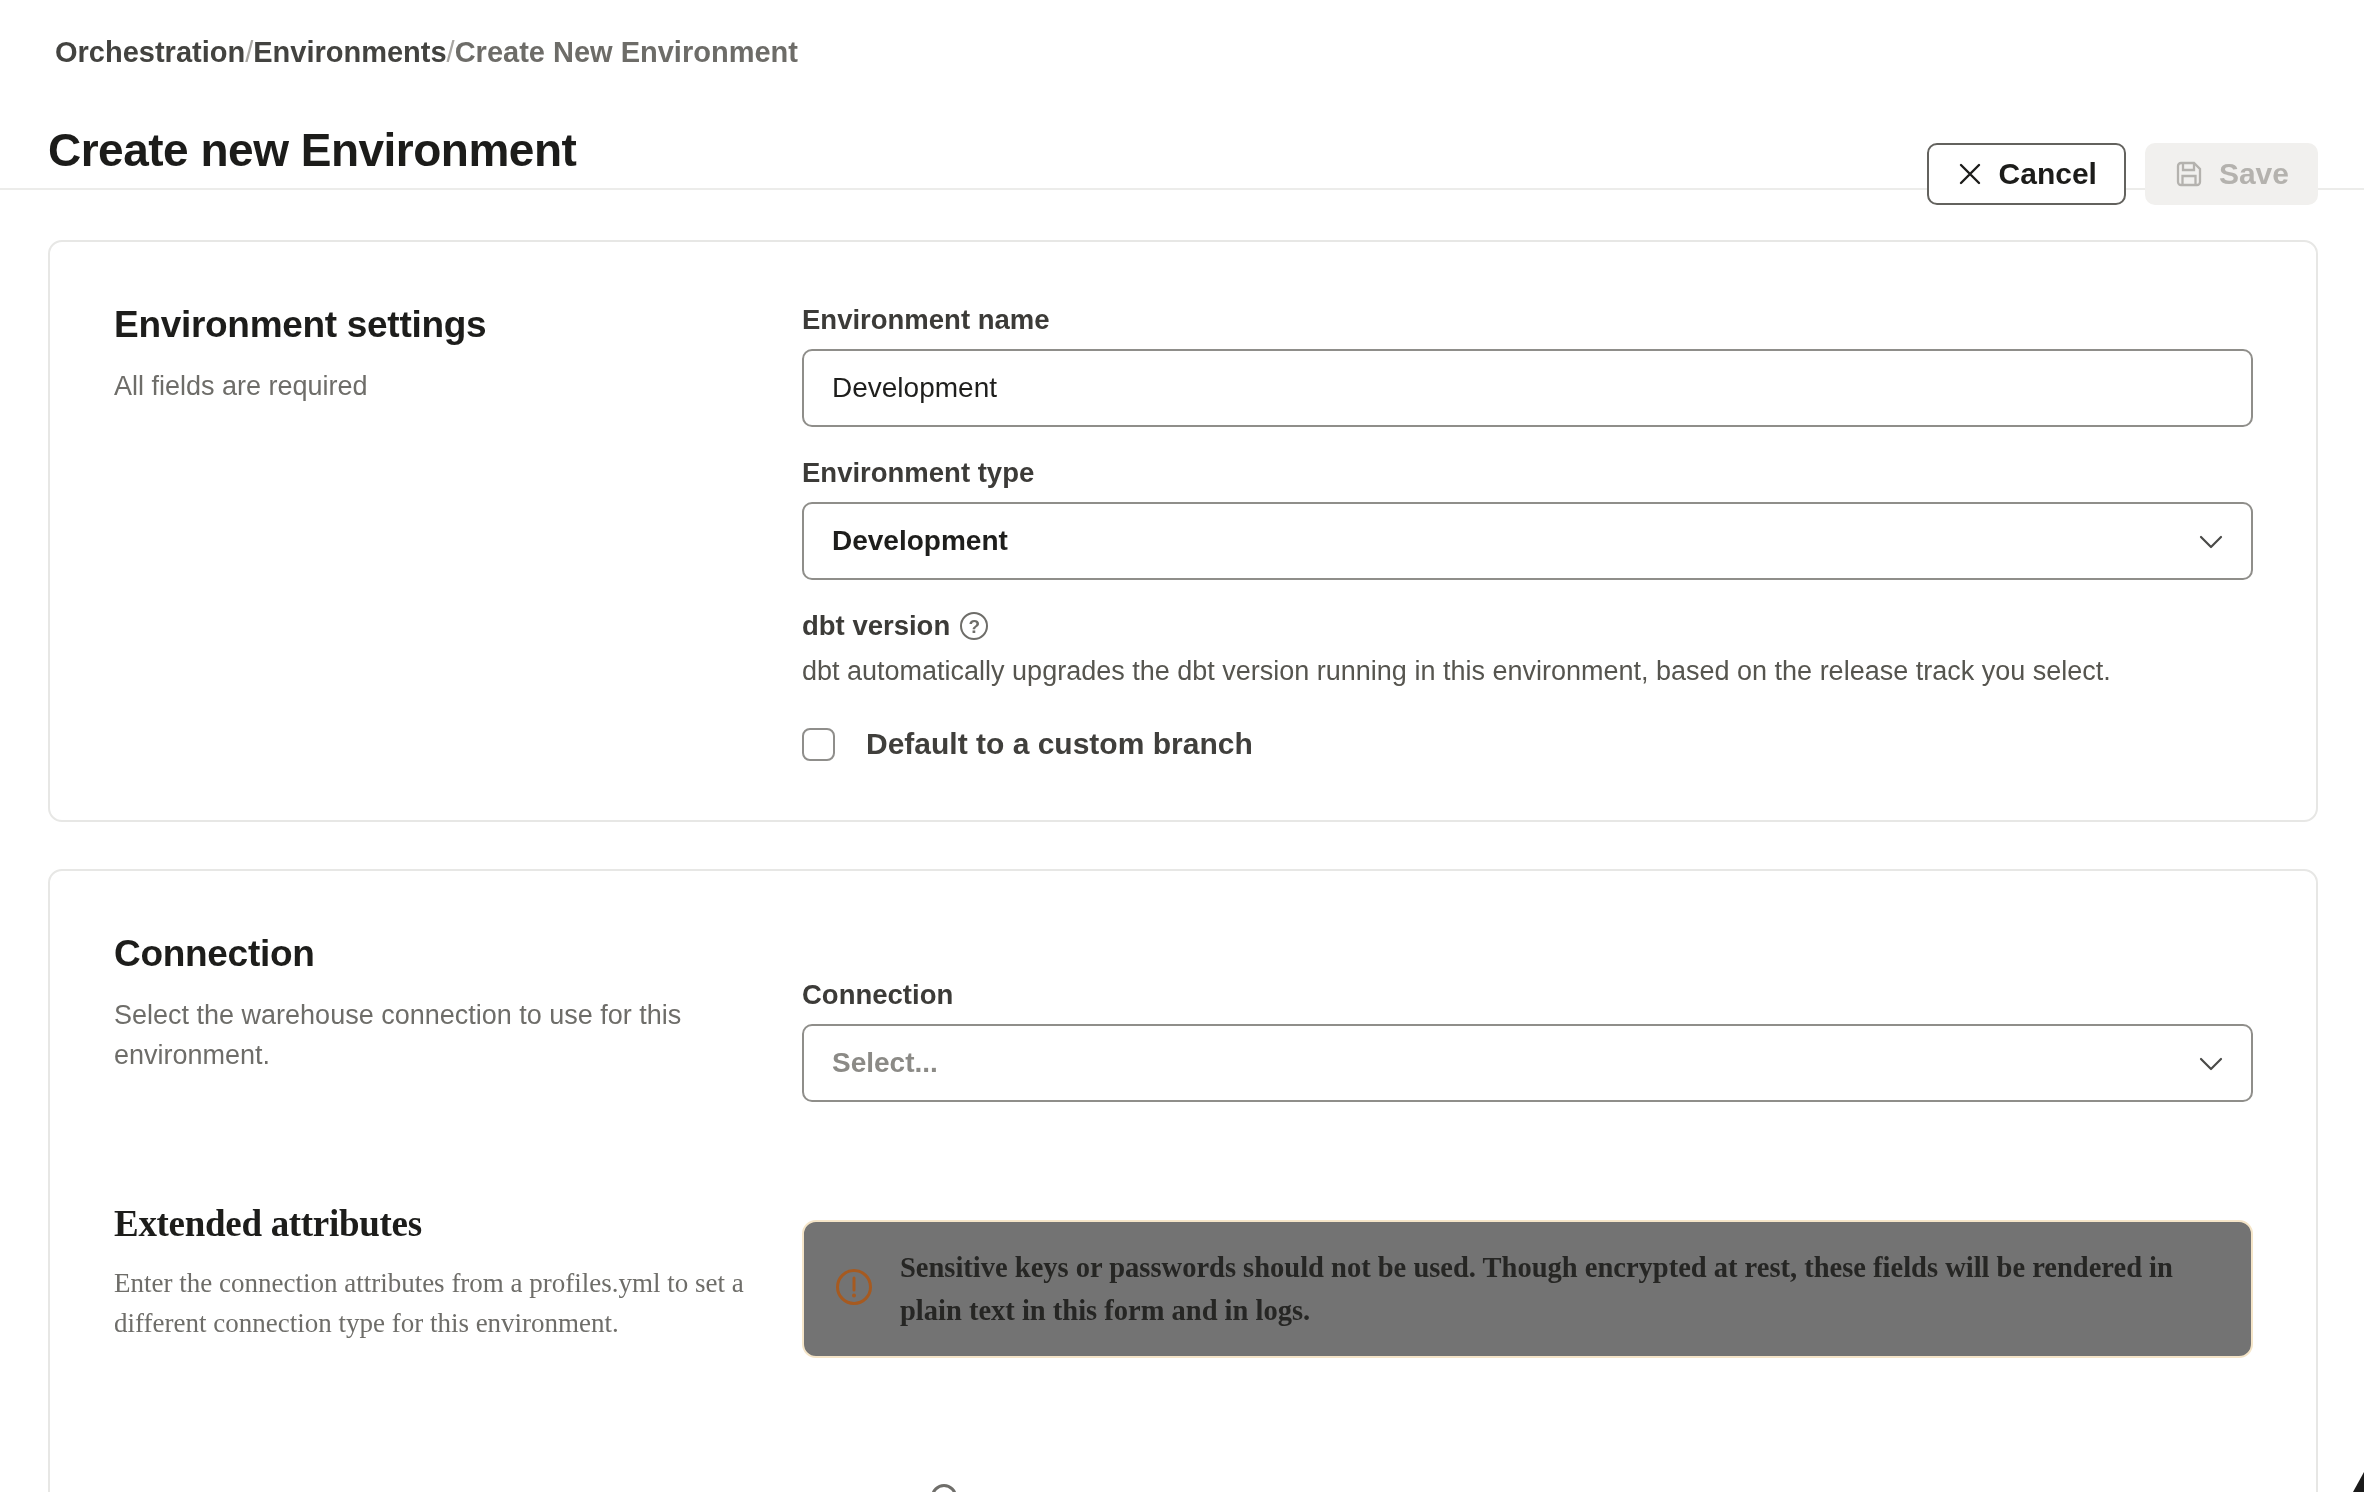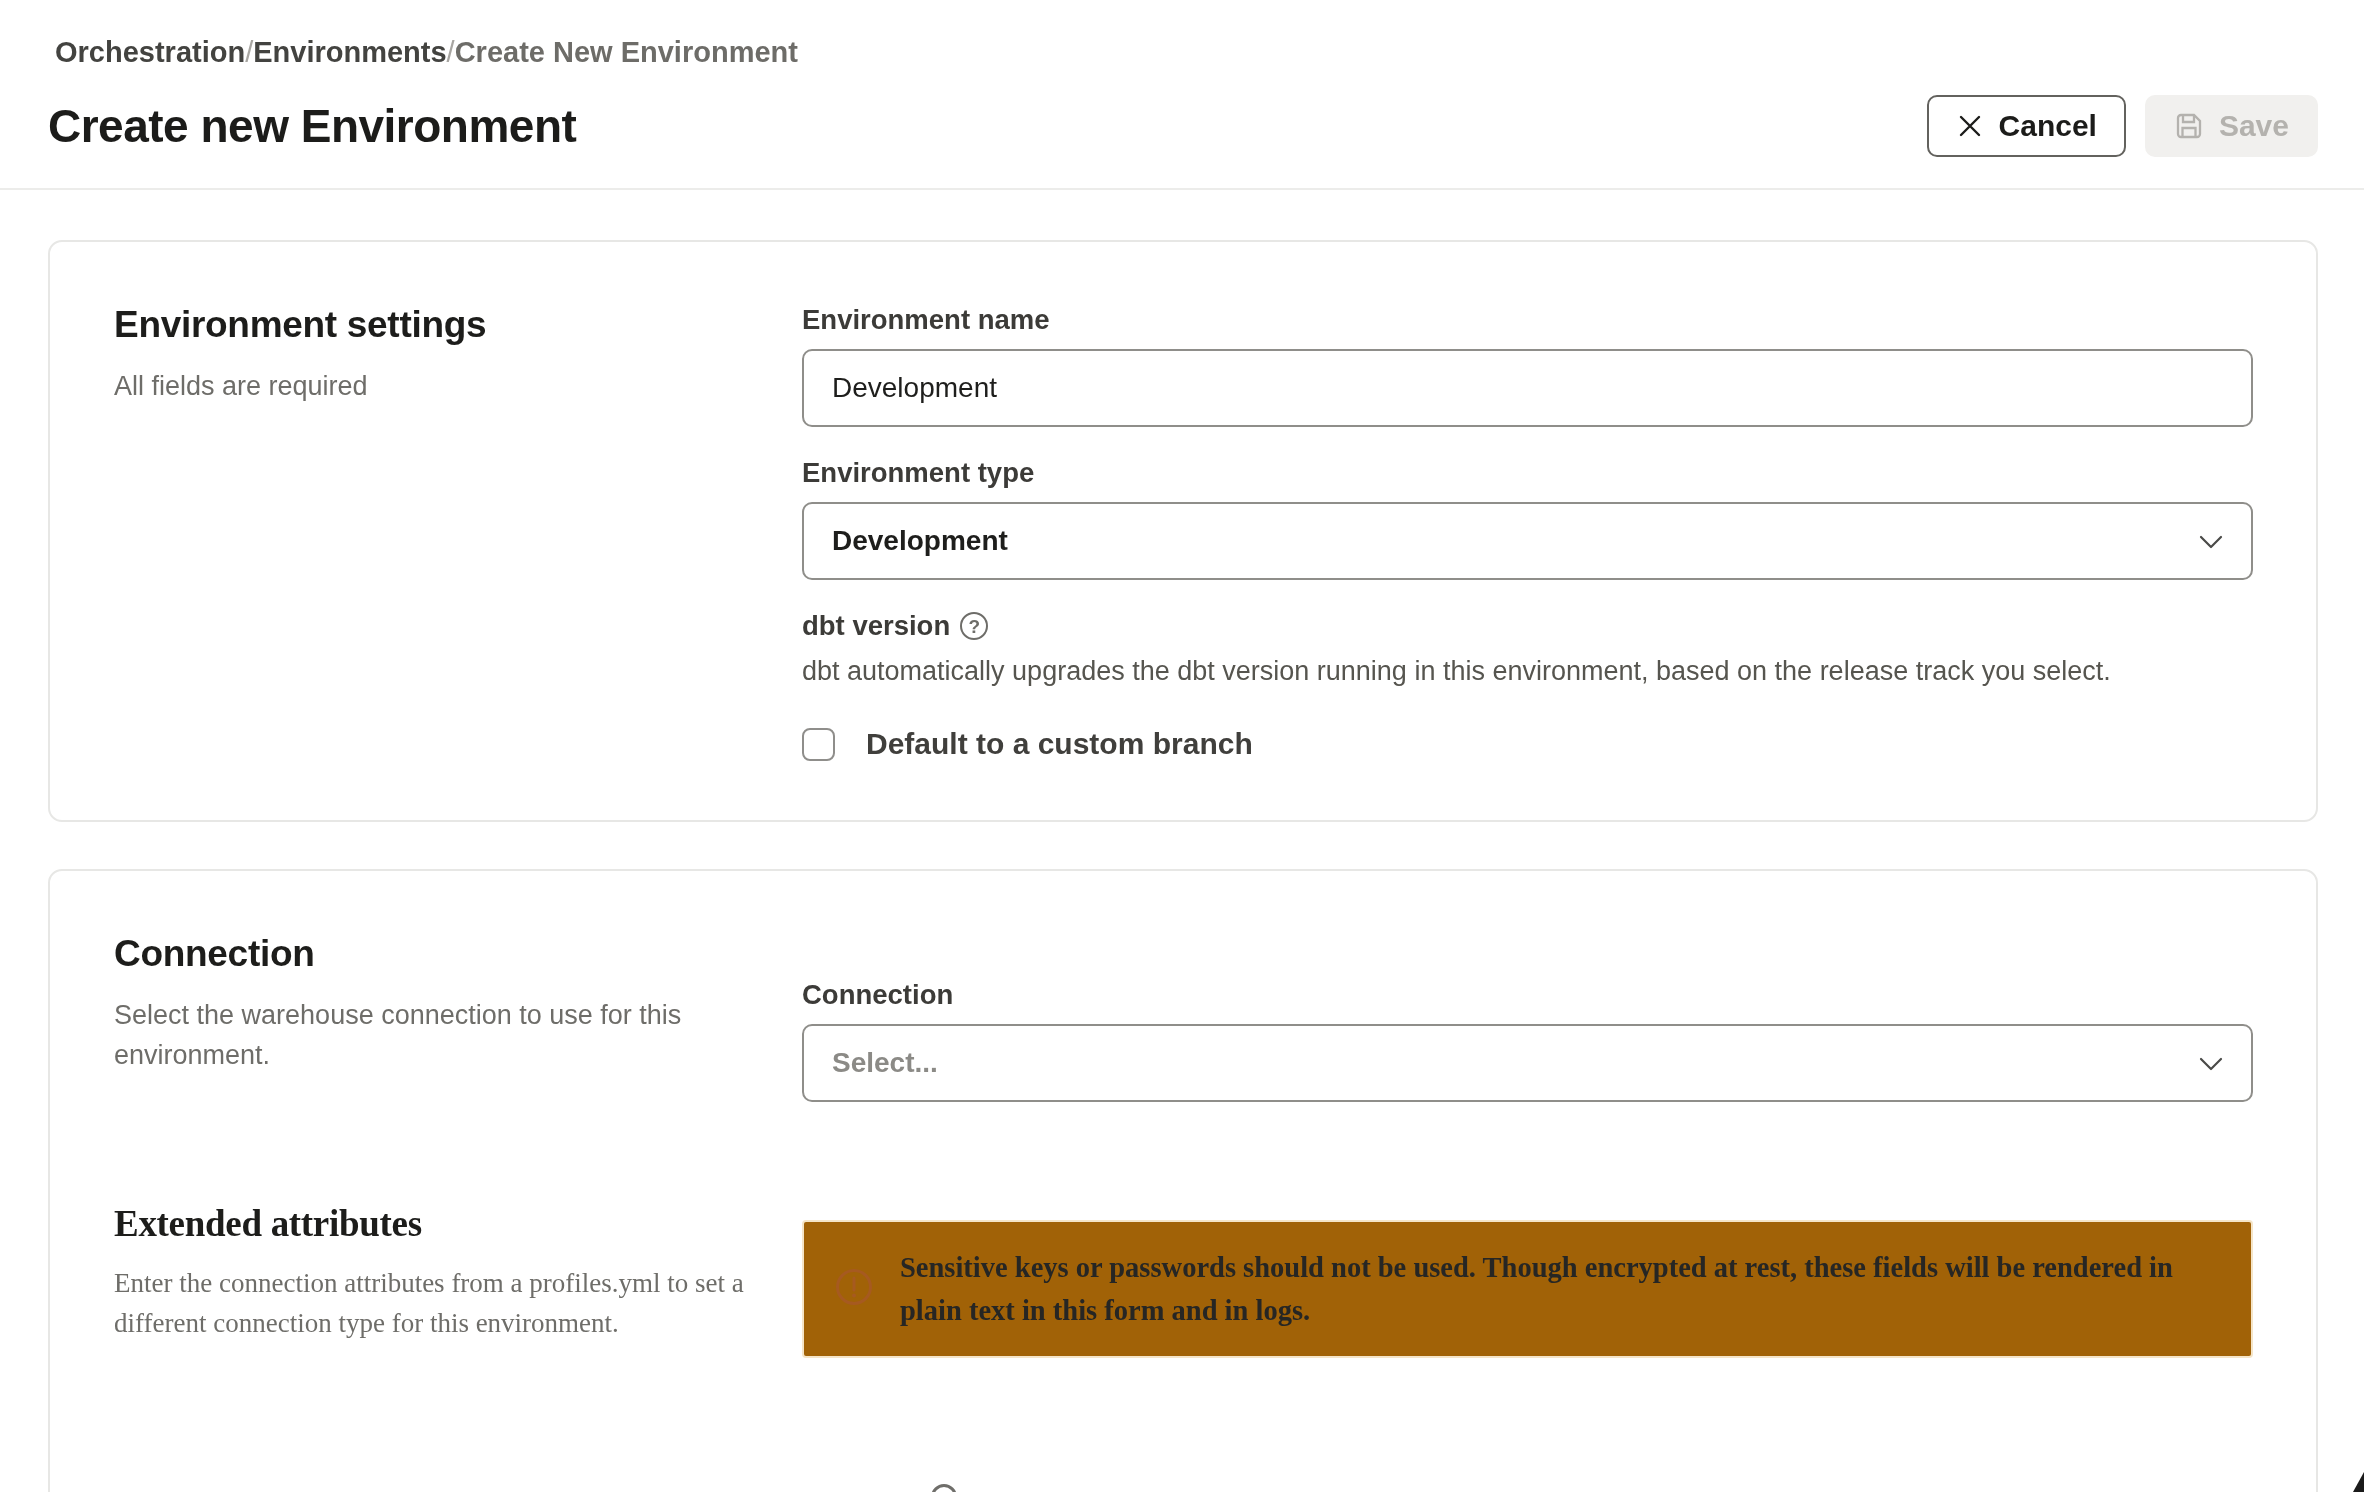--- a/index.html
+++ b/index.html
@@ -34,21 +34,21 @@
     display: flex;
     justify-content: space-between;
     align-items: center;
   }
   .page-title {
     font-size: 46px;
     font-weight: 700;
     letter-spacing: -0.5px;
     color: #1c1c1a;
   }
-  .actions { display: flex; gap: 19px; }
+  .actions { display: flex; gap: 19px; margin-top: 48px; }
   .btn {
     height: 62px;
     display: inline-flex;
     align-items: center;
     gap: 15px;
     padding: 0 27px;
     font-size: 30px;
     font-weight: 600;
     border-radius: 10px;
     font-family: inherit;
@@ -162,23 +162,23 @@
     font-weight: 600;
     color: #403f3c;
   }
 
   .offset-right { margin-top: 46px; }
   .section-extended { margin-top: 100px; font-family: Liberation Serif, serif; }
 
   
   .banner {
     margin-top: 18px;
-    background: #a16207;
+    background: #737373;
     border: 2px solid #f5e5c8;
-    border-radius: 4px;
+    border-radius: 14px;
     padding: 24px 30px;
     display: flex;
     align-items: center;
     gap: 26px;
     justify-content: center;
   }
   .banner-text {
     font-size: 28.5px;
     font-weight: 600;
     line-height: 43px;

